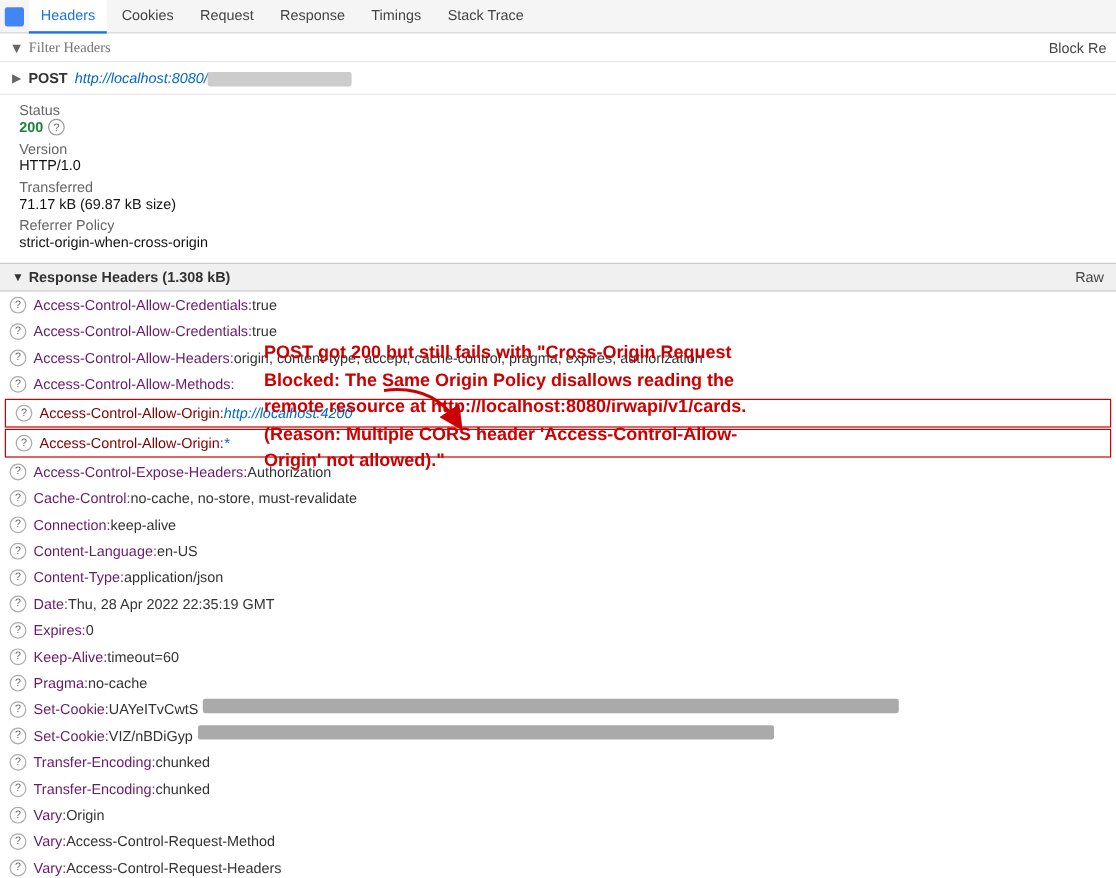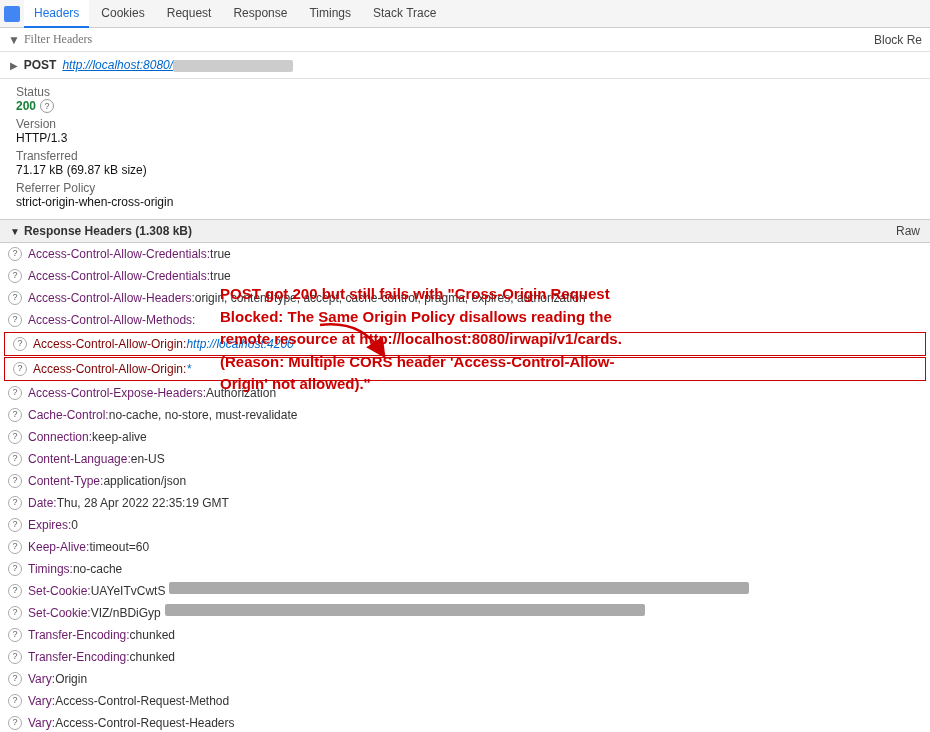--- a/index.html
+++ b/index.html
@@ -84,21 +84,20 @@
     .method-badge {
       font-size: 12px;
       font-weight: bold;
       color: #333;
       margin-right: 6px;
     }
     .url-text {
       font-size: 12px;
       color: #0066cc;
       font-style: italic;
-      text-decoration: underline;
     }
     .url-blur {
       display: inline-block;
       width: 120px;
       height: 12px;
       background: #ccc;
       border-radius: 2px;
       vertical-align: middle;
     }
 
@@ -279,21 +278,21 @@
 <div class="info-table">
   <div class="info-row">
     <span class="info-label">Status</span>
     <span class="info-value">
       <span class="status-200">200</span>
       <span class="help-icon">?</span>
     </span>
   </div>
   <div class="info-row">
     <span class="info-label">Version</span>
-    <span class="info-value">HTTP/1.3</span>
+    <span class="info-value">HTTP/1.0</span>
   </div>
   <div class="info-row">
     <span class="info-label">Transferred</span>
     <span class="info-value">71.17 kB (69.87 kB size)</span>
   </div>
   <div class="info-row">
     <span class="info-label">Referrer Policy</span>
     <span class="info-value">strict-origin-when-cross-origin</span>
   </div>
 </div>
@@ -373,21 +372,21 @@
         <span class="hdr-name"> Expires:</span>
         <span class="hdr-value"> 0</span>
       </div>
       <div class="header-item">
         <span class="hdr-help">?</span>
         <span class="hdr-name"> Keep-Alive:</span>
         <span class="hdr-value"> timeout=60</span>
       </div>
       <div class="header-item">
         <span class="hdr-help">?</span>
-        <span class="hdr-name"> Timings:</span>
+        <span class="hdr-name"> Pragma:</span>
         <span class="hdr-value"> no-cache</span>
       </div>
       <div class="header-item">
         <span class="hdr-help">?</span>
         <span class="hdr-name"> Set-Cookie:</span>
         <span class="hdr-value"> UAYeITvCwtS</span>
         <span style="display: inline-block; width: 580px; height: 12px; background: rgb(170, 170, 170); border-radius: 2px; vertical-align: middle; margin-left: 4px;"></span>
       </div>
       <div class="header-item">
         <span class="hdr-help">?</span>

